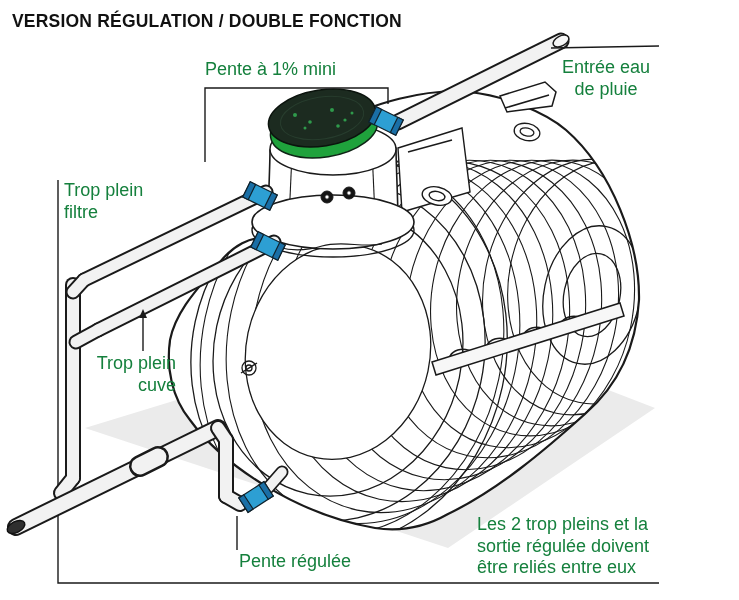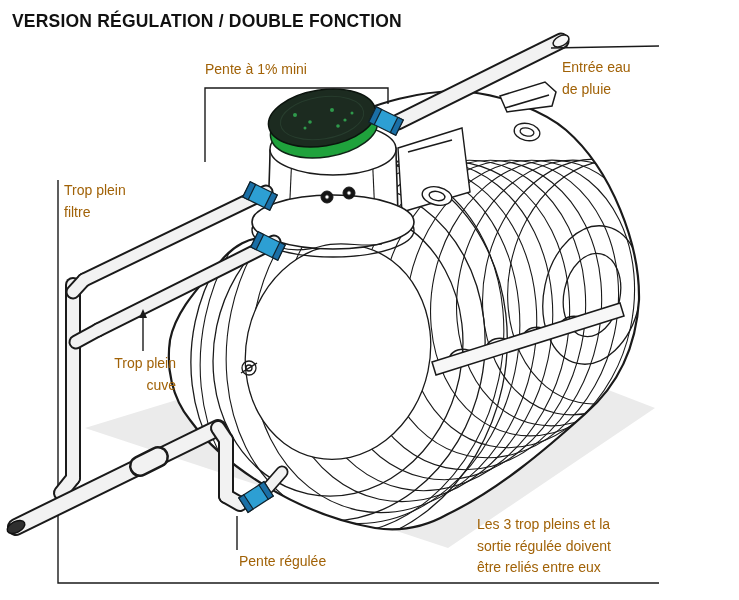--- a/index.html
+++ b/index.html
@@ -1,19 +1,19 @@
 <!DOCTYPE html>
 <html><head>
 <meta charset="utf-8">
 <style>
   html,body{margin:0;padding:0;background:#fff;}
   #stage{position:relative;width:659px;height:600px;background:#fff;overflow:hidden;
          font-family:"Liberation Sans",sans-serif;color:#161616;}
   svg{position:absolute;left:0;top:0;}
-  .label{position:absolute;font-size:14px;line-height:22px;white-space:pre-line;color:#a16207;}
+  .label{position:absolute;font-size:18px;line-height:22px;white-space:pre-line;color:#15803d;}
   .title{position:absolute;left:12px;top:11px;font-size:17.5px;font-weight:700;letter-spacing:.2px;color:#111;}
   .lbl-right{text-align:right;}
   .note{line-height:21.5px;}
 </style>
 </head>
 <body>
 
 <div id="stage">
 <svg width="739" height="600" viewBox="0 0 739 600">
   <defs>
@@ -195,23 +195,23 @@
     <path d="M205,162 L205,88 L388,88 L388,104"></path>
     <line x1="551" y1="48" x2="659" y2="46"></line>
     <line x1="143" y1="351" x2="143" y2="316"></line>
     <polygon points="139,318 147,318 143,309" fill="#1a1a1a" stroke="none"></polygon>
     <line x1="237" y1="516" x2="237" y2="550"></line>
   </g>
 </svg>
 
 <div class="title">VERSION RÉGULATION / DOUBLE FONCTION</div>
 <div class="label" style="left:205px;top:58px;">Pente à 1% mini</div>
-<div class="label" style="left:562px;top:56px;">Entrée eau
+<div class="label" style="left:562px;top:56px;text-align:center;">Entrée eau
 de pluie</div>
 <div class="label" style="left:64px;top:179px;">Trop plein
 filtre</div>
 <div class="label lbl-right" style="left:79px;top:352px;width:97px;">Trop plein
 cuve</div>
 <div class="label" style="left:239px;top:550px;">Pente régulée</div>
-<div class="label note" style="left:477px;top:514px;">Les 3 trop pleins et la
+<div class="label note" style="left:477px;top:514px;">Les 2 trop pleins et la
 sortie régulée doivent
 être reliés entre eux</div>
 </div>
 
 </body></html>

